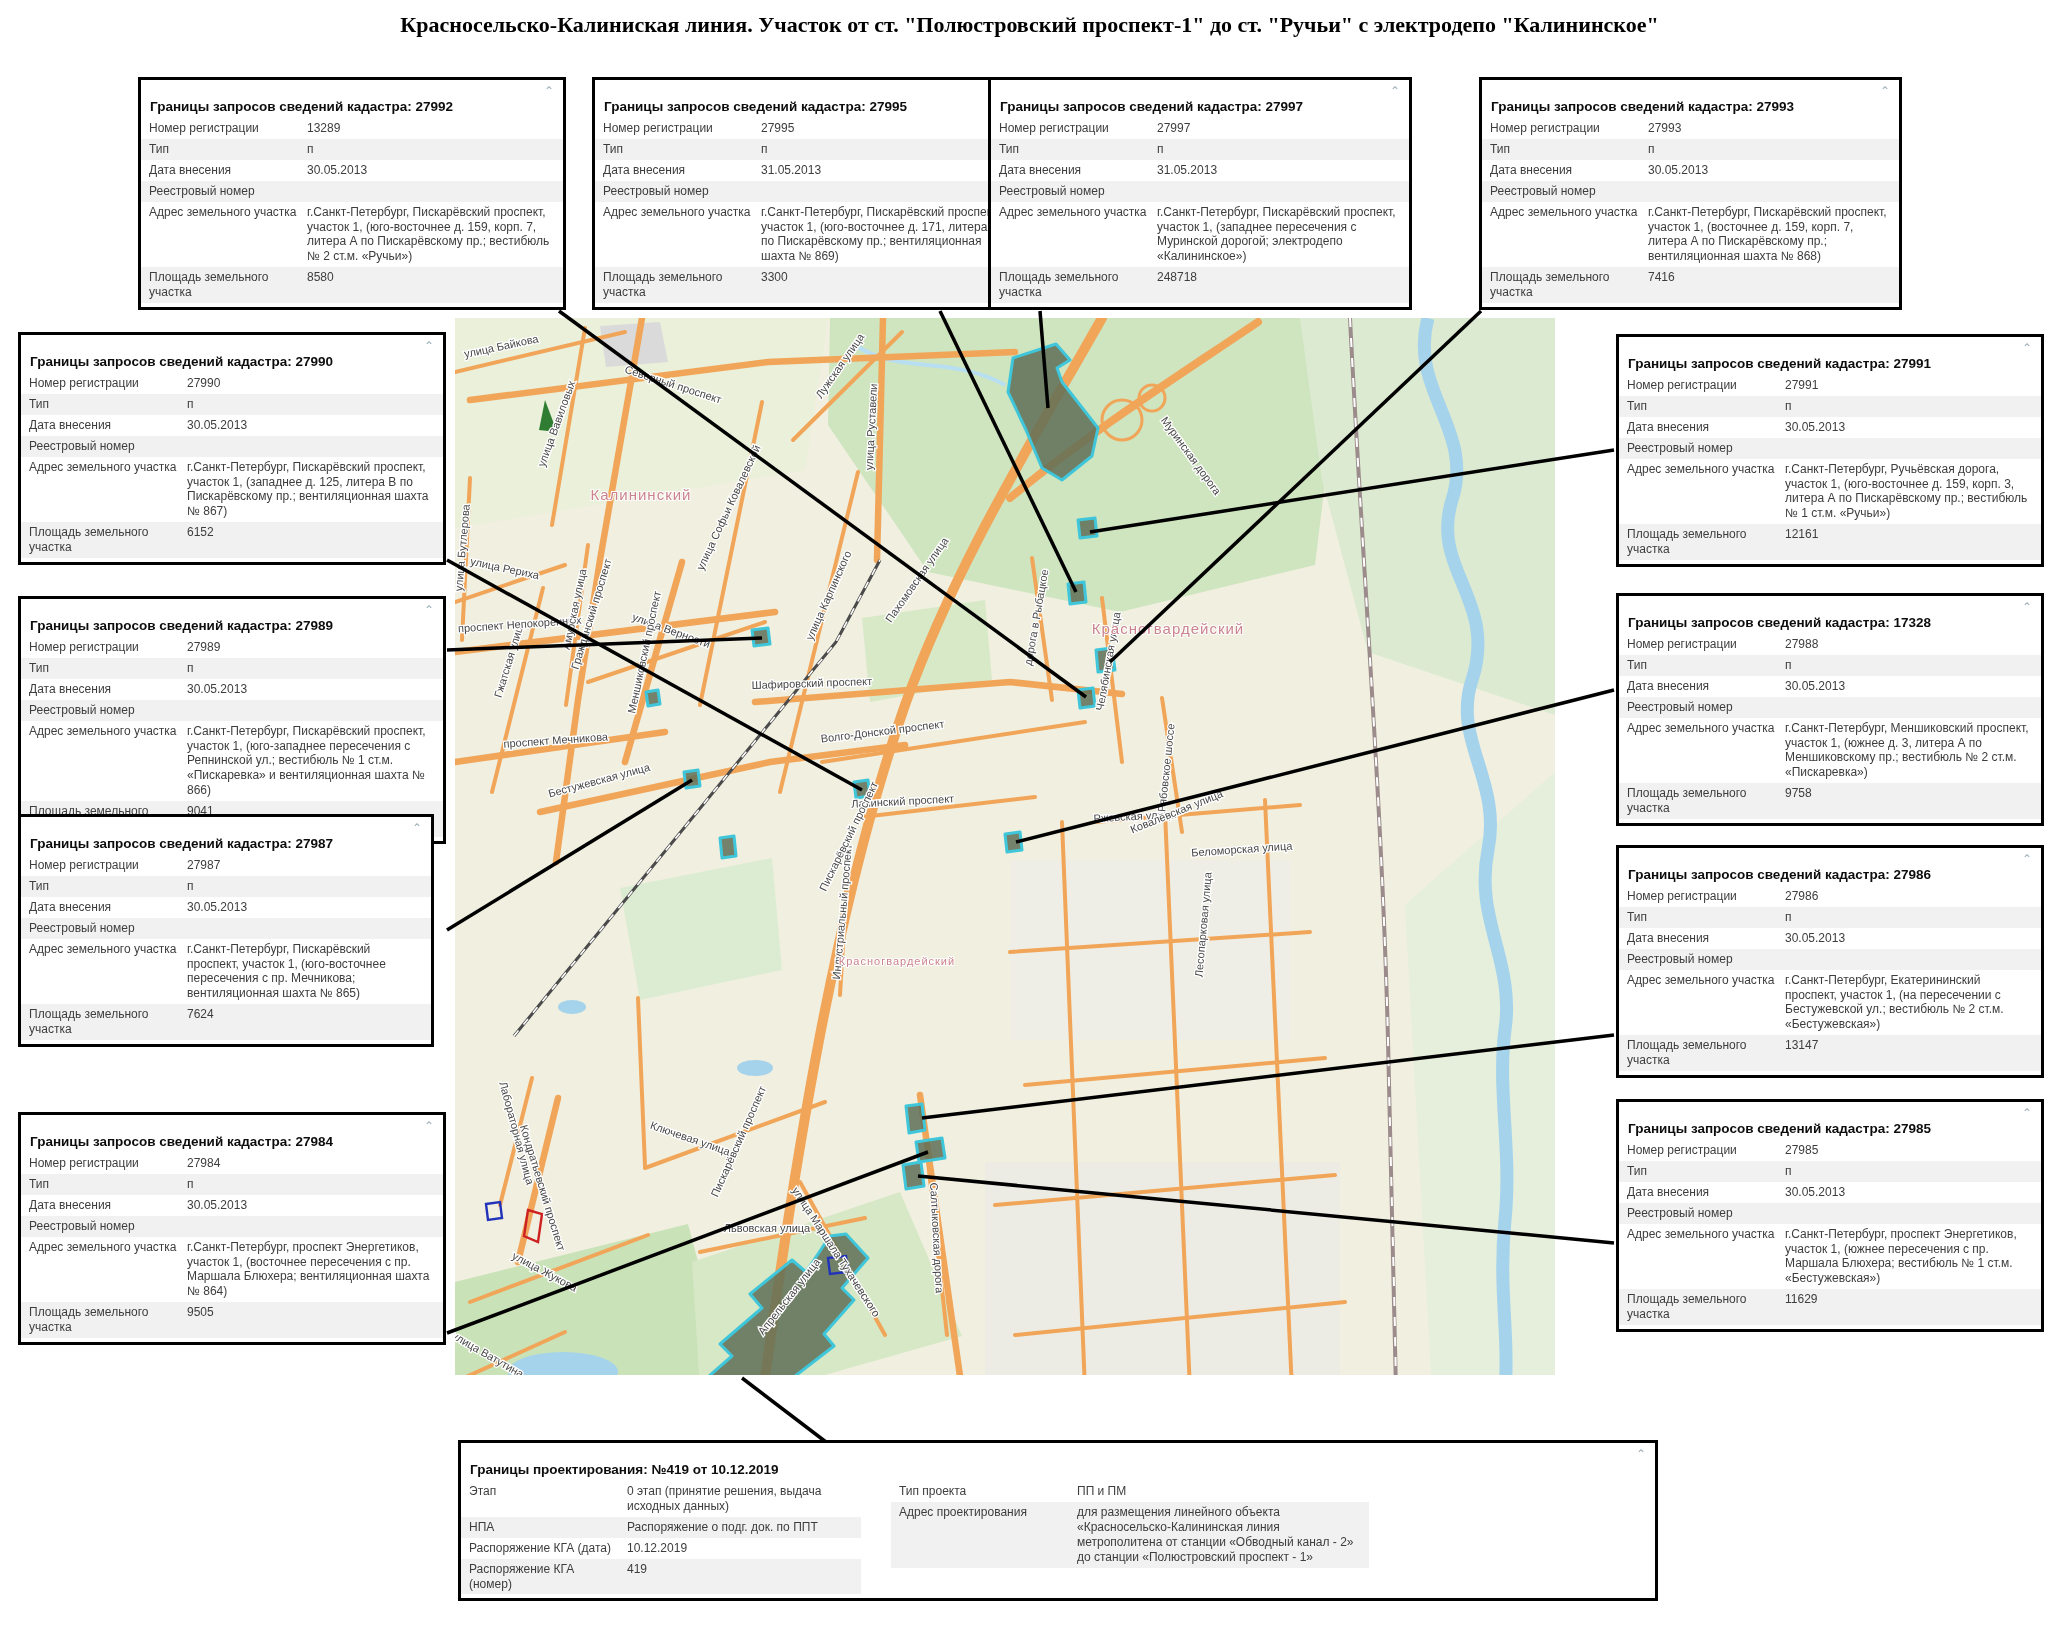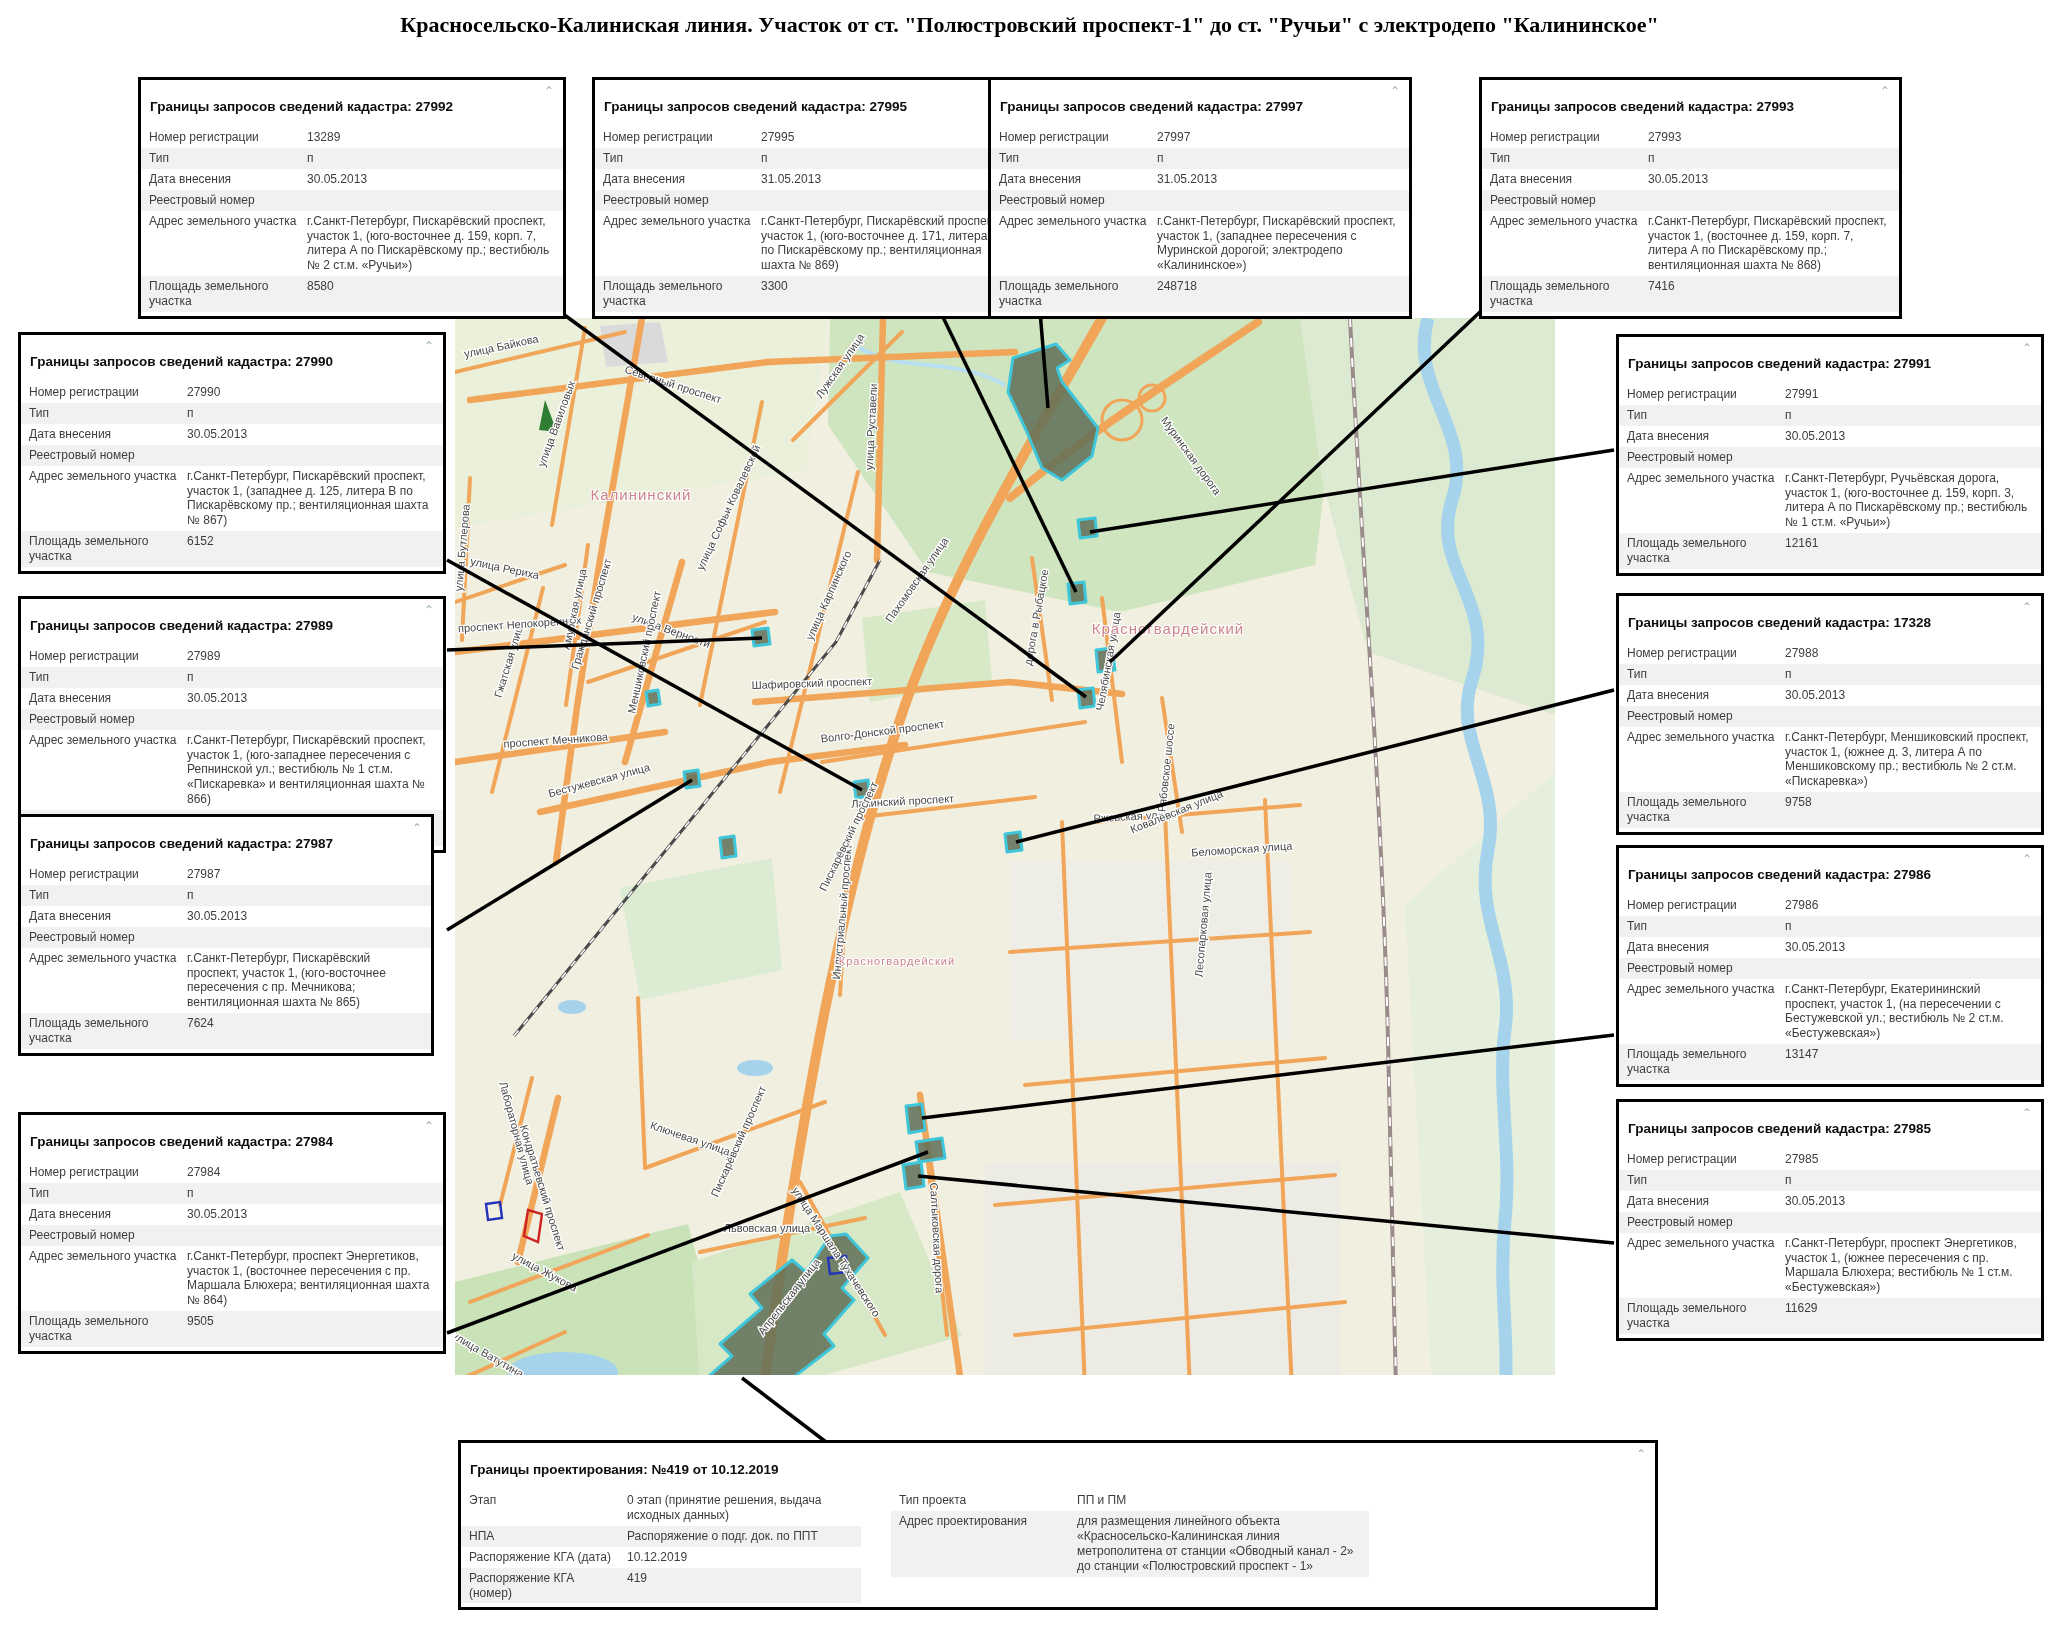--- a/index.html
+++ b/index.html
@@ -16,21 +16,21 @@
   .panel{
     position:absolute;background:#fff;border:3px solid #000;z-index:2;
     box-sizing:border-box;padding-bottom:4px;
   }
   .p-head{position:relative;padding:17px 28px 3px 9px}
   .p-title{font-size:13.5px;font-weight:bold;color:#0d0d0d;line-height:1.2}
   .chev{
     position:absolute;right:9px;top:5px;color:#9fb0ba;font-size:12px;
     cursor:pointer;line-height:1;
   }
-  .rows,.cols{margin-top:9px}
+  .rows,.cols{}
   .row{display:flex;padding:3px 8px;font-size:12px;line-height:1.24;color:#3d3d3d}
   .rows .row:nth-child(even){background:#f1f1f1}
   .col .row:nth-child(even){background:#f1f1f1}
   .rl{width:150px;flex:none;padding-right:8px}
   .rv{flex:1;white-space:pre-wrap}
   .cols{display:flex;align-items:flex-start;gap:30px;padding-right:12px}
   .col{flex:none}
   .col0{width:400px}.col1{width:478px}.col2{width:300px}
   .col1 .rl{width:170px}
   .col2 .rl{width:162px}

